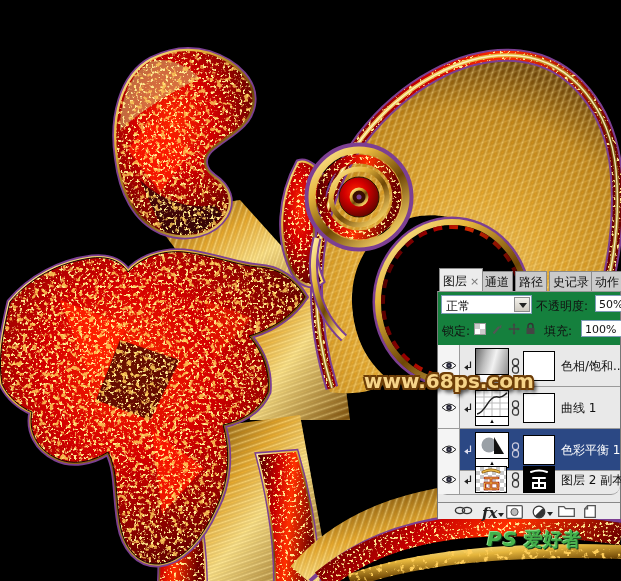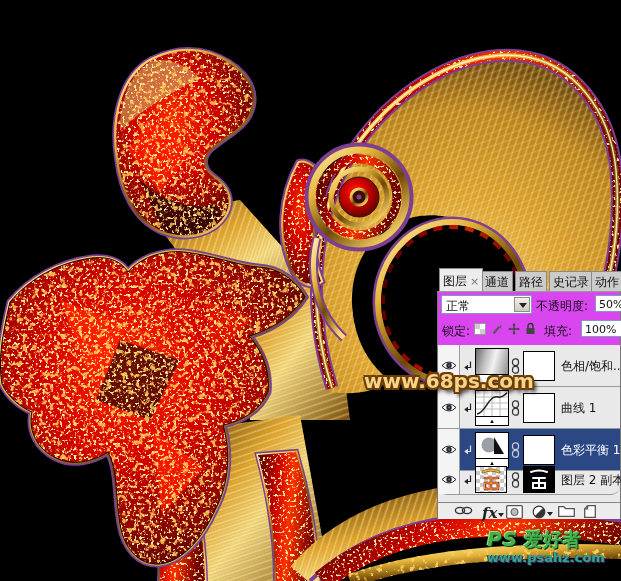--- a/index.html
+++ b/index.html
@@ -23,21 +23,21 @@
               text-shadow:1px 1px 0 #4a2470,-1px 0 0 #1c5c4a;}
 
   
   .panel{position:absolute;left:437px;top:268px;width:184px;height:251px;z-index:10;
          font-size:12px;color:#111;}
   .tabstrip{position:absolute;left:0;top:0;width:100%;height:23px;}
   .tab{position:absolute;top:3px;height:20px;padding:2px 3px 0 3px;background:#cbcbcb;
        border:1px solid #8a8a8a;border-bottom:none;white-space:nowrap;font-size:12px;}
   .tab.active{top:0;height:23px;background:#ececec;padding-top:4px;z-index:2;}
   .tabx{color:#777;margin-left:3px;font-size:11px;}
-  .pbody{position:absolute;left:0;top:23px;width:100%;height:228px;background:#d946ef;
+  .pbody{position:absolute;left:0;top:23px;width:100%;height:228px;background:#15803d;
          border:1px solid #777;border-top:1px solid #999;padding-left:27px;}
 
   .dropdown{position:absolute;left:3px;top:3px;width:91px;height:19px;background:#fff;
             border:1px solid #7f9db9;}
   .ddtext{position:absolute;left:4px;top:2px;font-size:12px;}
   .ddbtn{position:absolute;right:1px;top:1px;width:16px;height:15px;
          background:linear-gradient(#f4f2ec,#cfcac0);border:1px solid #8d8d8d;}
   .ddbtn i{position:absolute;left:4px;top:5px;width:0;height:0;border:4px solid transparent;
            border-top:5px solid #222;}
   .lbl{position:absolute;font-size:12px;white-space:nowrap;}
@@ -459,16 +459,15 @@
       </div>
     </div>
   </div>
 
   <div class="wm68">www.68ps.com</div>
 
   <div class="wmps">
     <div class="row1">
       <span class="ps">PS</span><span class="fans">爱好者</span>
     </div>
-    <div class="row2">www.psahz.com</div>
   </div>
 
 </div>
 
 </body></html>

